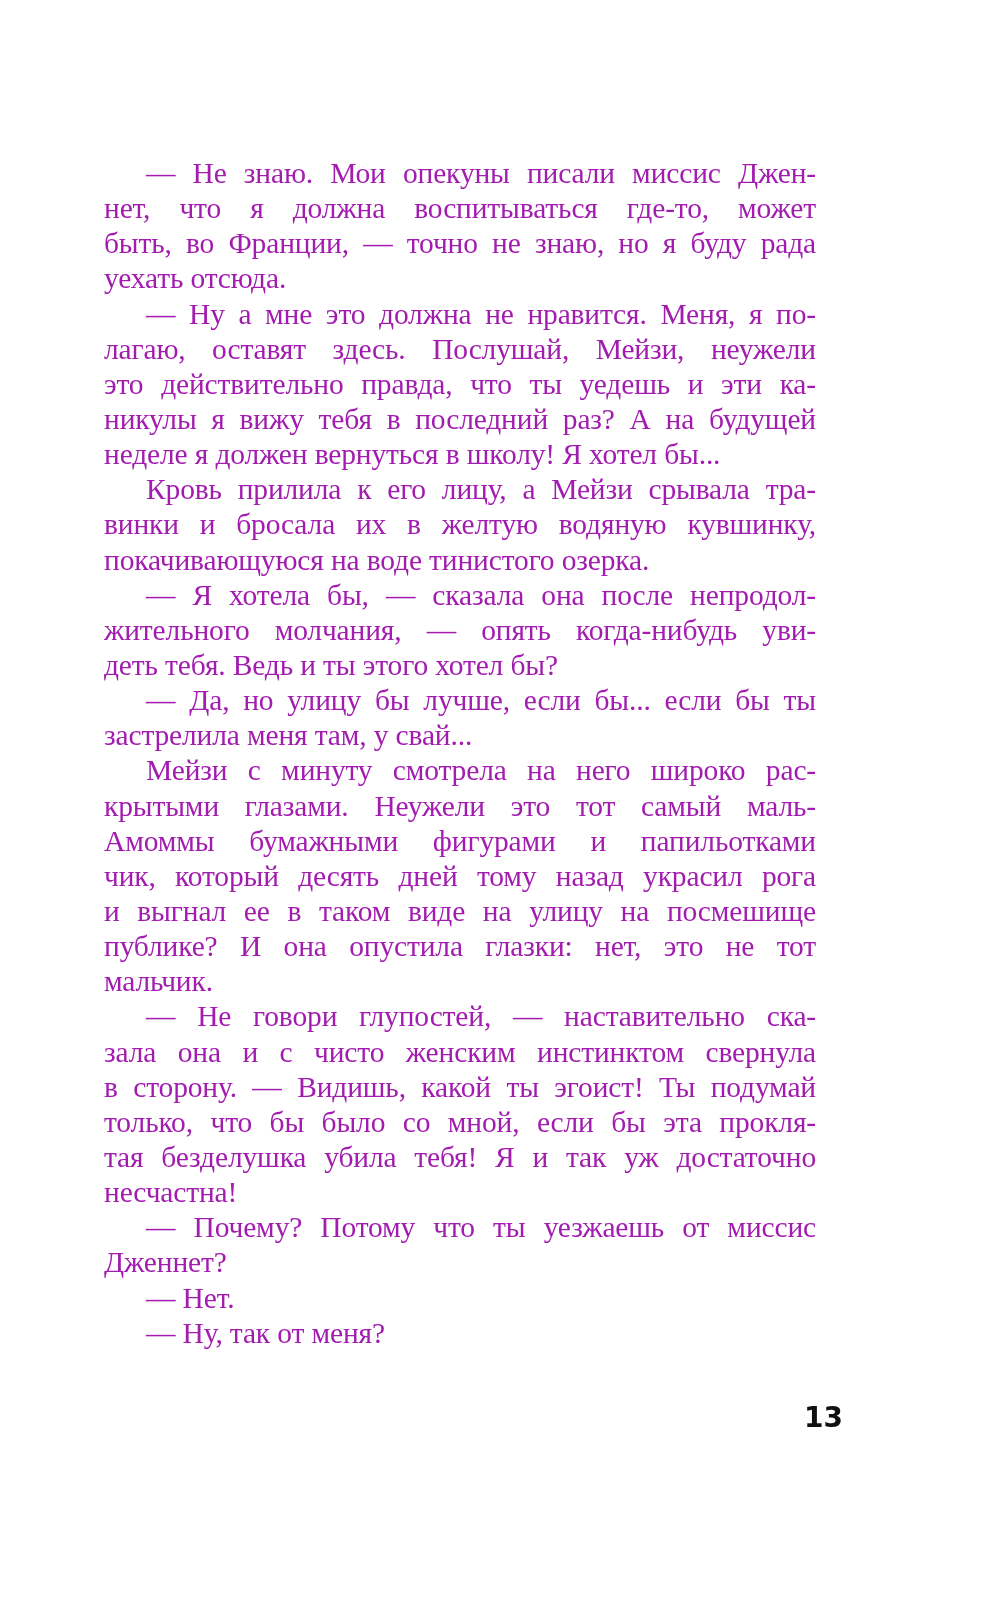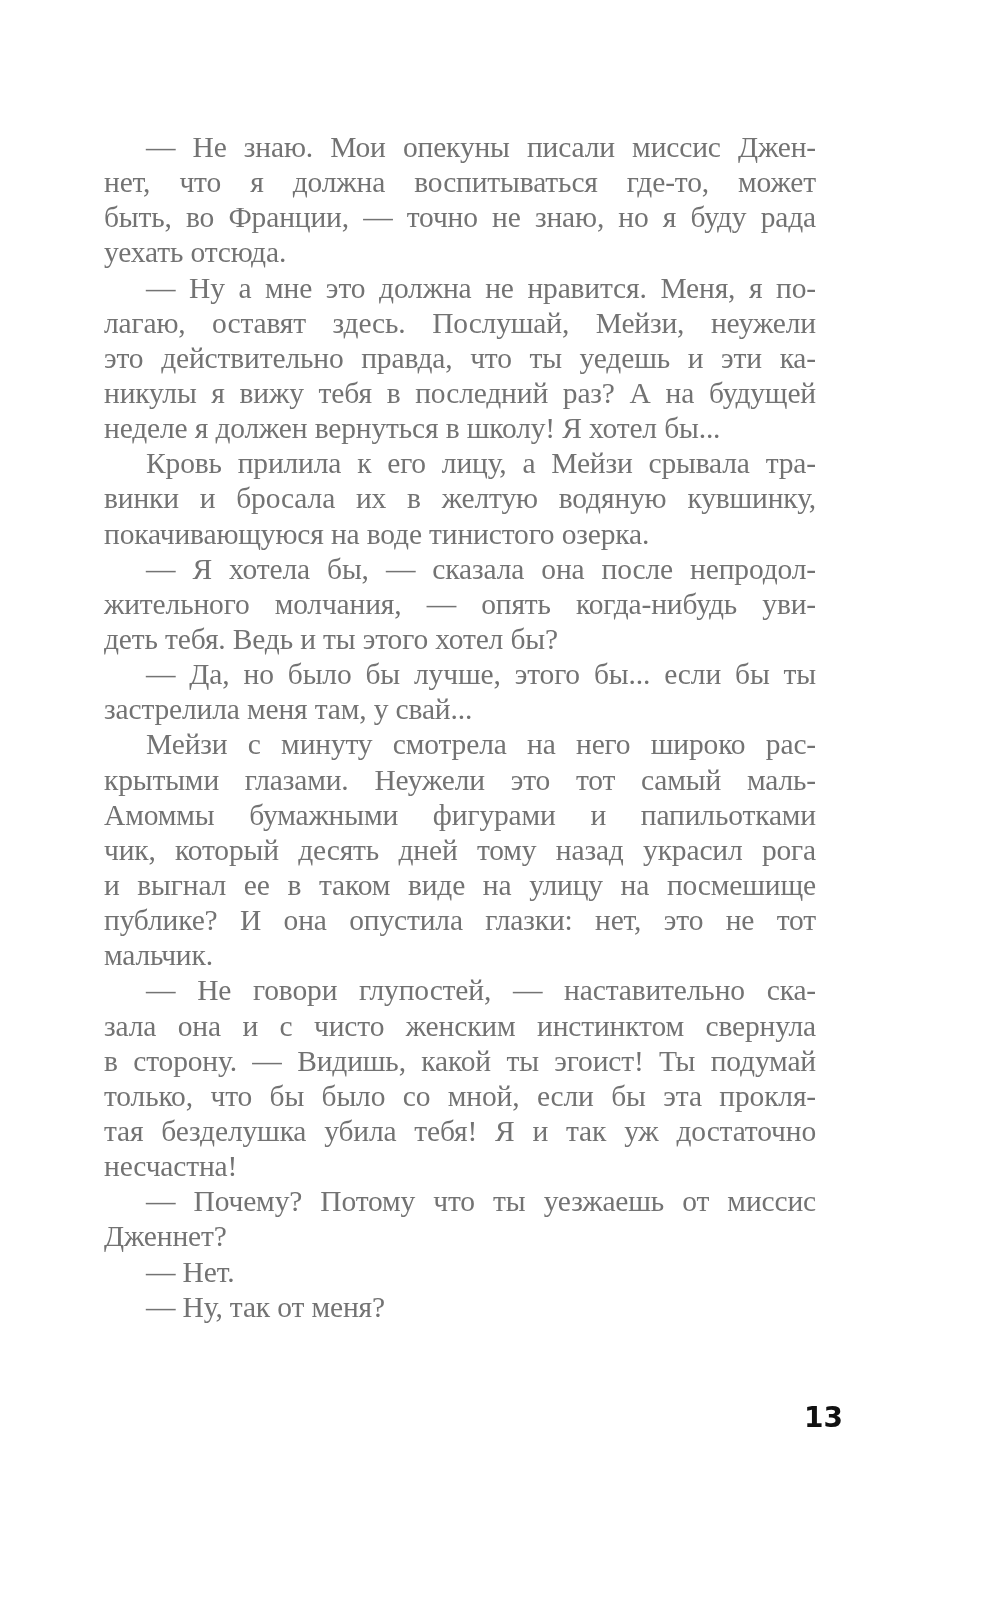--- a/index.html
+++ b/index.html
@@ -17,26 +17,26 @@
       position: absolute;
       left: 0;
       top: 0;
       width: 1000px;
       height: 1615px;
       background: #ffffff;
     }
     .text-block {
       position: absolute;
       left: 104px;
-      top: 130px;
+      top: 156px;
       width: 712px;
       font-family: "Liberation Serif", "DejaVu Serif", serif;
       font-size: 29.5px;
       line-height: 35.15px;
-      color: #737373;
+      color: #a21caf;
       letter-spacing: -0.15px;
       word-spacing: 0px;
     }
     .line {
       display: block;
       white-space: nowrap;
       text-align: justify;
       text-align-last: justify;
       height: 35.15px;
       overflow: visible;
@@ -73,21 +73,21 @@
       <span class="line"><span style="white-space: nowrap;">лагаю, оставят здесь. Послушай, Мейзи, неужели</span></span>
       <span class="line"><span style="white-space: nowrap;">это действительно правда, что ты уедешь и эти ка-</span></span>
       <span class="line"><span style="white-space: nowrap;">никулы я вижу тебя в последний раз? А на будущей</span></span>
       <span class="line last">неделе я должен вернуться в школу! Я хотел бы...</span>
       <span class="line indent"><span style="white-space: nowrap;">Кровь прилила к его лицу, а Мейзи срывала тра-</span></span>
       <span class="line"><span style="white-space: nowrap;">винки и бросала их в желтую водяную кувшинку,</span></span>
       <span class="line last">покачивающуюся на воде тинистого озерка.</span>
       <span class="line indent"><span style="white-space: nowrap;">— Я хотела бы, — сказала она после непродол-</span></span>
       <span class="line"><span style="white-space: nowrap;">жительного молчания, — опять когда-нибудь уви-</span></span>
       <span class="line last">деть тебя. Ведь и ты этого хотел бы?</span>
-      <span class="line indent"><span style="white-space: nowrap;">— Да, но было бы лучше, этого бы... если бы ты</span></span>
+      <span class="line indent"><span style="white-space: nowrap;">— Да, но улицу бы лучше, если бы... если бы ты</span></span>
       <span class="line last">застрелила меня там, у свай...</span>
       <span class="line indent"><span style="white-space: nowrap;">Мейзи с минуту смотрела на него широко рас-</span></span>
       <span class="line"><span style="white-space: nowrap;">крытыми глазами. Неужели это тот самый маль-</span></span>
       <span class="line"><span style="white-space: nowrap;">Амоммы бумажными фигурами и папильотками</span></span>
       <span class="line"><span style="white-space: nowrap;">чик, который десять дней тому назад украсил рога</span></span>
       <span class="line"><span style="white-space: nowrap;">и выгнал ее в таком виде на улицу на посмешище</span></span>
       <span class="line"><span style="white-space: nowrap; margin-top: 24px;">публике? И она опустила глазки: нет, это не тот</span></span>
       <span class="line last">мальчик.</span>
       <span class="line indent"><span style="white-space: nowrap;">— Не говори глупостей, — наставительно ска-</span></span>
       <span class="line"><span style="white-space: nowrap;">зала она и с чисто женским инстинктом свернула</span></span>

